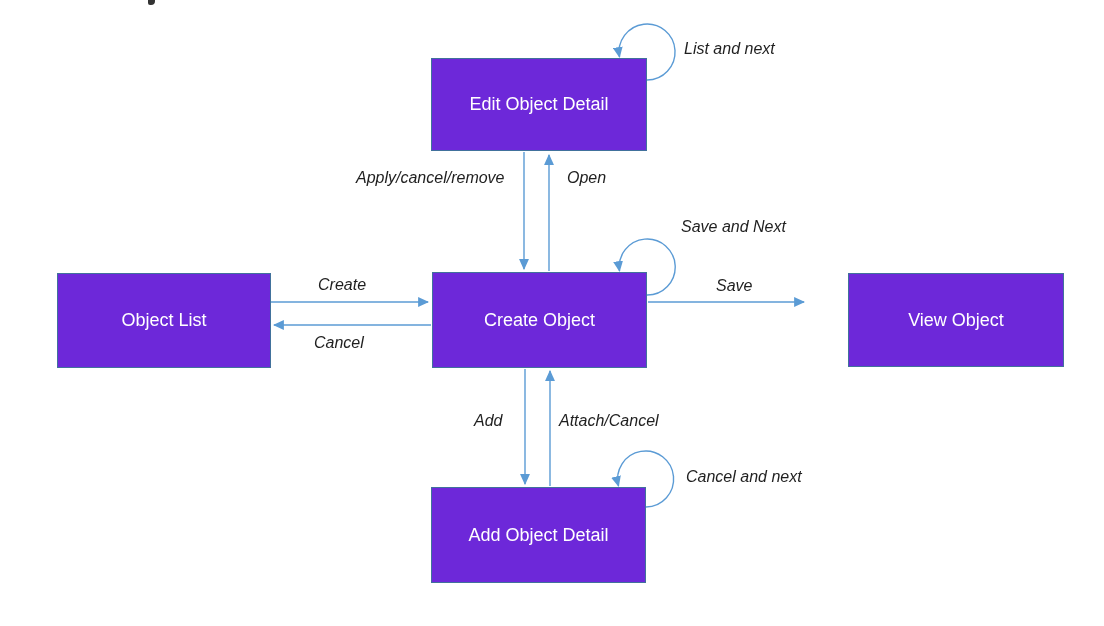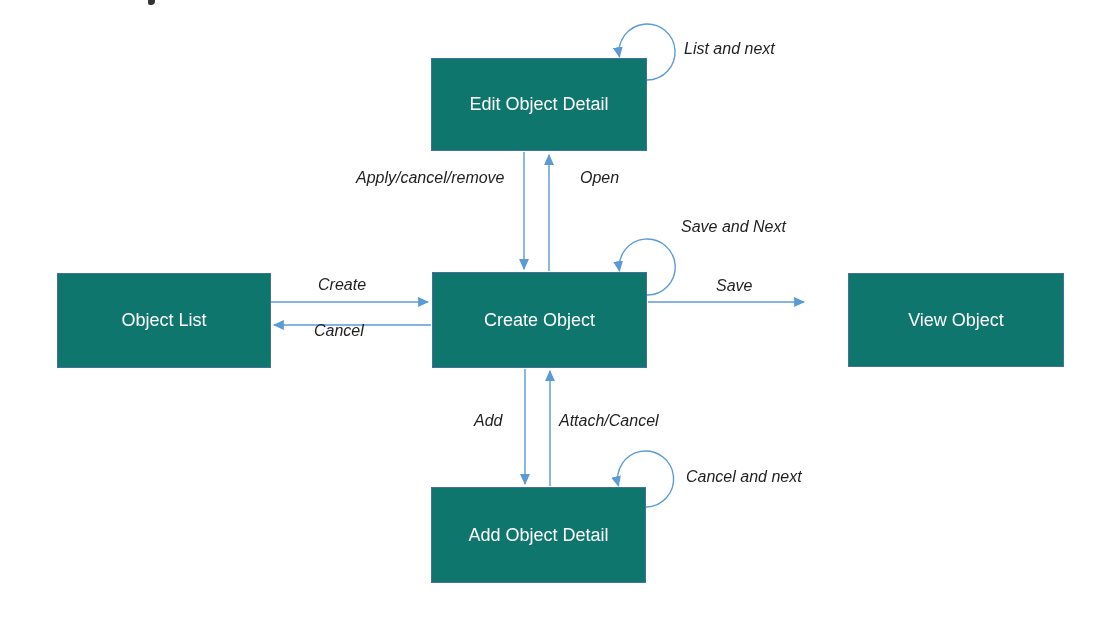--- a/index.html
+++ b/index.html
@@ -12,21 +12,21 @@
     overflow: hidden;
   }
   svg.connectors {
     position: absolute;
     left: 0; top: 0;
     z-index: 1;
   }
   .node {
     position: absolute;
     box-sizing: border-box;
-    background: #0f766e;
+    background: #6d28d9;
     border: 1.5px solid #41719c;
     color: #ffffff;
     font-size: 18px;
     display: flex;
     align-items: center;
     justify-content: center;
     text-align: center;
     z-index: 2;
   }
   .elabel {
@@ -71,22 +71,22 @@
     <path d="M 646 507 A 28 28 0 1 0 618.5 486" fill="none" stroke="#5b9bd5" stroke-width="1.4" marker-end="url(#arrow)"></path>
   </svg>
 
   <div class="node" style="left:431px; top:58px;  width:216px; height:93px;">Edit Object Detail</div>
   <div class="node" style="left:57px;  top:273px; width:214px; height:95px;">Object List</div>
   <div class="node" style="left:432px; top:272px; width:215px; height:96px;">Create Object</div>
   <div class="node" style="left:807px; top:273px; width:216px; height:94px;margin-left:41px;">View Object</div>
   <div class="node" style="left:431px; top:487px; width:215px; height:96px;">Add Object Detail</div>
 
   <div class="elabel" style="left:318px; top:276px;">Create</div>
-  <div class="elabel" style="left:314px; top:322px;">Cancel</div>
-  <div class="elabel" style="left:580px; top:169px;text-align:center;">Open</div>
+  <div class="elabel" style="left:314px; top:334px;">Cancel</div>
+  <div class="elabel" style="left:567px; top:169px;text-align:center;">Open</div>
   <div class="elabel" style="left:356px; top:169px;text-align:center;">Apply/cancel/remove</div>
   <div class="elabel" style="left:716px; top:277px;">Save</div>
   <div class="elabel" style="left:474px; top:412px;">Add</div>
   <div class="elabel" style="left:559px; top:412px;">Attach/Cancel</div>
 
   <div class="elabel" style="left:684px; top:40px;">List and next</div>
   <div class="elabel" style="left:681px; top:218px;">Save and Next</div>
   <div class="elabel" style="left:686px; top:468px;">Cancel and next</div>
 
   <div class="glyph-fragment"></div>

